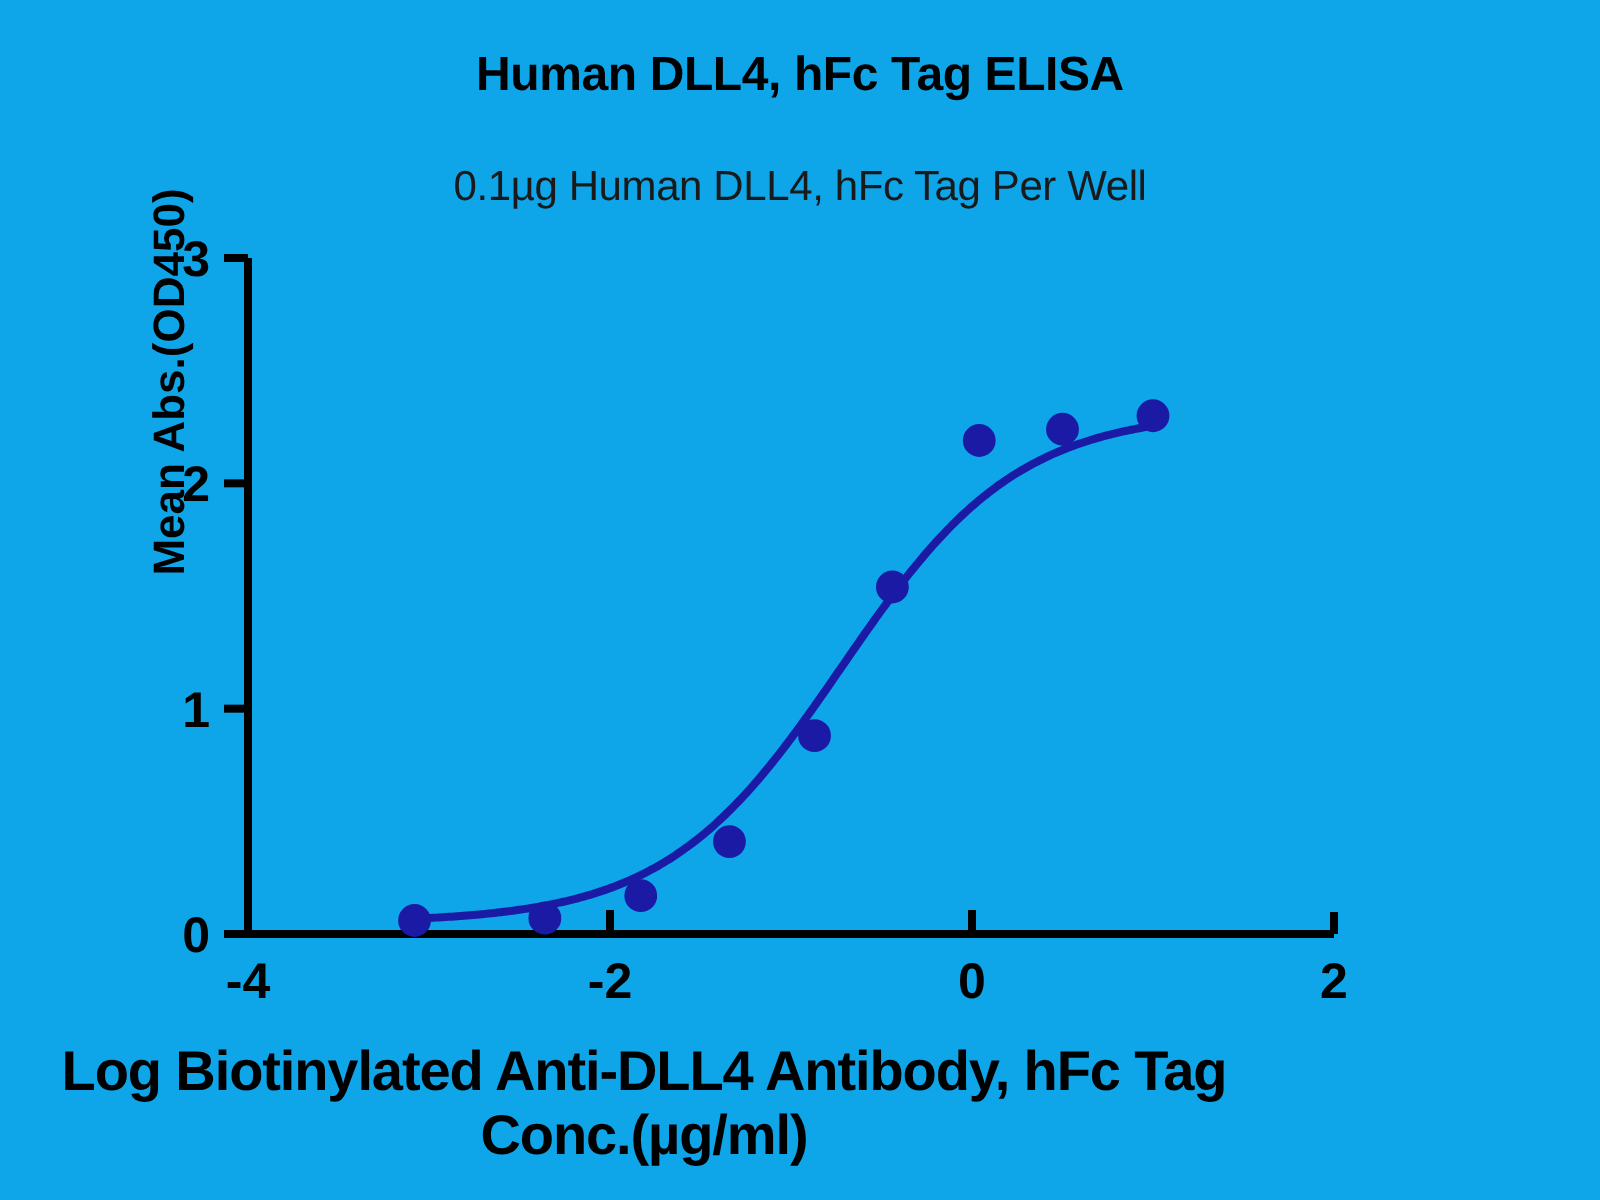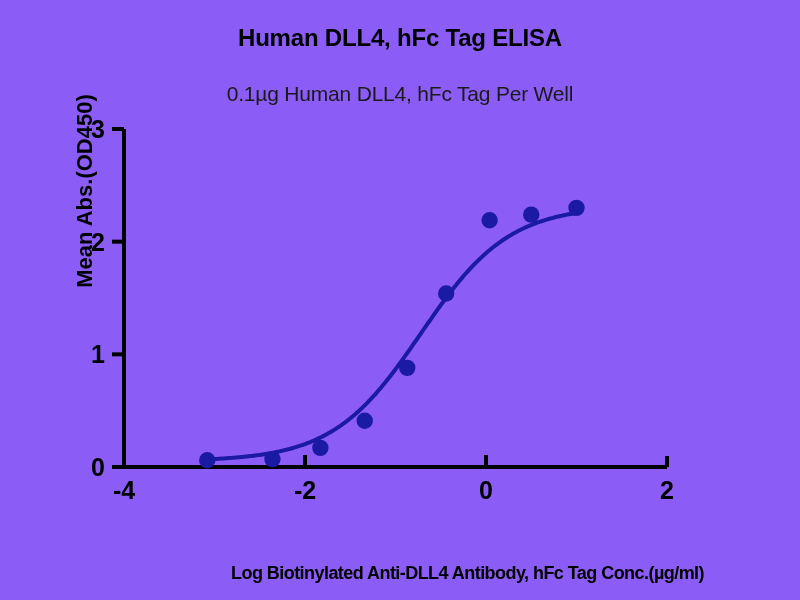--- a/index.html
+++ b/index.html
@@ -4,21 +4,21 @@
 <style>
   html, body {
     margin: 0;
     padding: 0;
     background: #ffffff;
   }
   #page {
     position: relative;
     width: 800px;
     height: 600px;
-    background: #8b5cf6;
+    background: #0ea5e9;
     font-family: "Liberation Sans", sans-serif;
     overflow: hidden;
   }
   #chart-title {
     position: absolute;
     top: 24px;
     left: 0;
     width: 800px;
     text-align: center;
     font-size: 24px;
@@ -48,23 +48,23 @@
     transform-origin: center center;
     font-size: 22px;
     font-weight: bold;
     color: #000000;
     white-space: nowrap;
   }
   #x-axis-title {
     position: absolute;
     bottom: 16px;
     left: 0;
-    width: 704px;
-    text-align: right;
-    font-size: 18px;
+    width: 644px;
+    text-align: center;
+    font-size: 28px;
     font-weight: bold;
     color: #000000;
     letter-spacing: -0.55px;
   }
   #plot-svg {
     position: absolute;
     left: 0;
     top: 0;
   }
   .tick-text {

